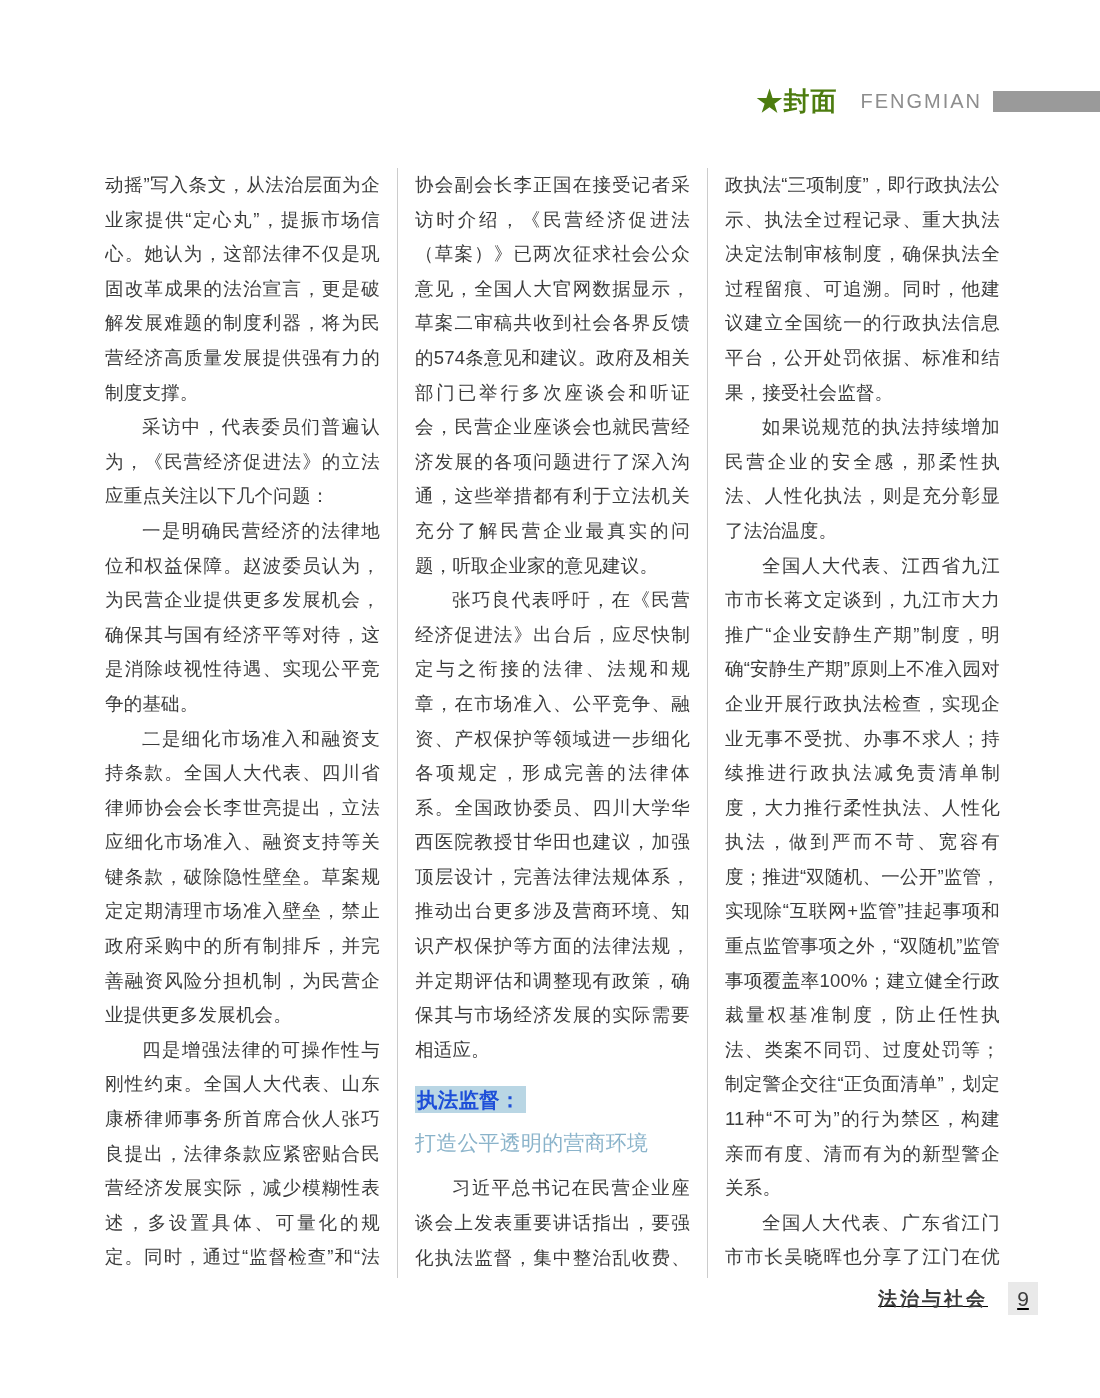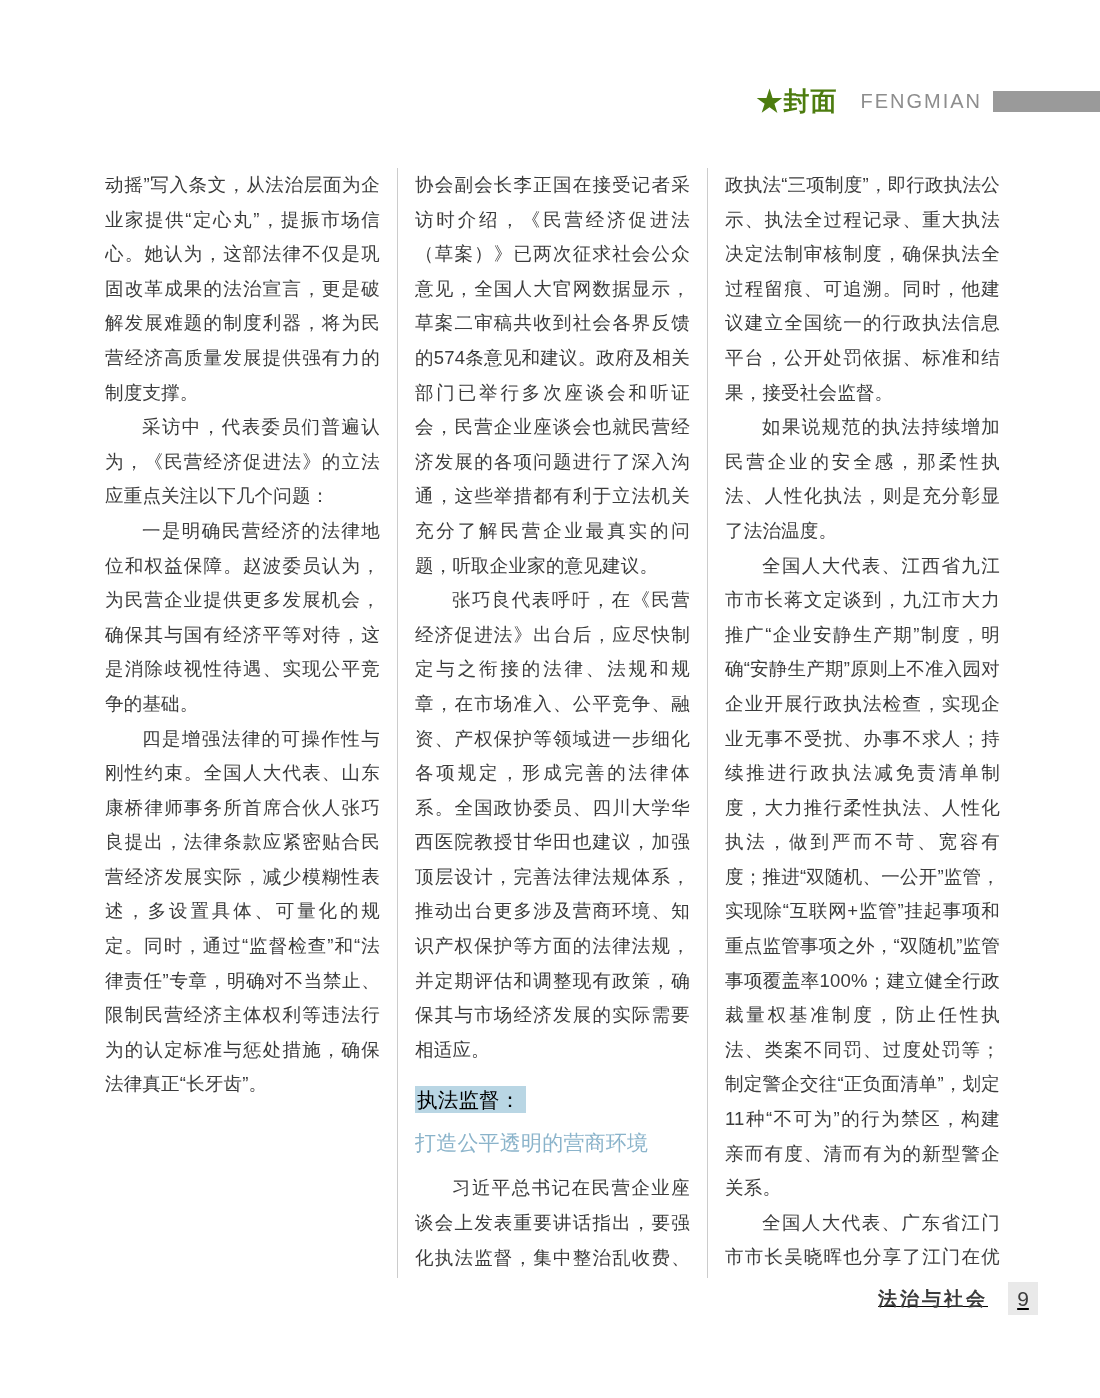--- a/index.html
+++ b/index.html
@@ -36,22 +36,22 @@
     letter-spacing: 0.2px;
   }
   .vline { width: 1px; height: 100%; background: #cccccc; margin: 0 17px; flex: none; }
   .col p { margin: 0; text-indent: 2em; }
   .col p.cont { text-indent: 0; }
 
   
   .subhead { margin: 13px 0 9px; text-indent: 0; line-height: 39px; }
   .subhead-tag {
     background: #b9d6e4;
-    color: #000000;
-    font-weight: normal;
+    color: #1d4ed8;
+    font-weight: bold;
     font-size: 20.5px;
     padding: 2px 5px 2px 2px;
   }
   .subhead-sub {
     display: block;
     color: #8ab3ca;
     font-size: 21px;
     font-weight: normal;
     margin-top: 4px;
   }
@@ -78,20 +78,21 @@
   <span class="hdr-en">FENGMIAN</span>
   <span class="hdr-bar"></span>
 </div>
 
 <div class="content">
 
   <section class="col">
     <p class="cont">动摇”写入条文，从法治层面为企业家提供“定心丸”，提振市场信心。她认为，这部法律不仅是巩固改革成果的法治宣言，更是破解发展难题的制度利器，将为民营经济高质量发展提供强有力的制度支撑。</p>
     <p>采访中，代表委员们普遍认为，《民营经济促进法》的立法应重点关注以下几个问题：</p>
     <p>一是明确民营经济的法律地位和权益保障。赵波委员认为，为民营企业提供更多发展机会，确保其与国有经济平等对待，这是消除歧视性待遇、实现公平竞争的基础。</p>
+    <p>二是细化市场准入和融资支持条款。全国人大代表、四川省律师协会会长李世亮提出，立法应细化市场准入、融资支持等关键条款，破除隐性壁垒。草案规定定期清理市场准入壁垒，禁止政府采购中的所有制排斥，并完善融资风险分担机制，为民营企业提供更多发展机会。</p>
     <p>四是增强法律的可操作性与刚性约束。全国人大代表、山东康桥律师事务所首席合伙人张巧良提出，法律条款应紧密贴合民营经济发展实际，减少模糊性表述，多设置具体、可量化的规定。同时，通过“监督检查”和“法律责任”专章，明确对不当禁止、限制民营经济主体权利等违法行为的认定标准与惩处措施，确保法律真正“长牙齿”。</p>
 
   </section>
 
   <div class="vline"></div>
 
   <section class="col">
     <p class="cont">协会副会长李正国在接受记者采访时介绍，《民营经济促进法（草案）》已两次征求社会公众意见，全国人大官网数据显示，草案二审稿共收到社会各界反馈的574条意见和建议。政府及相关部门已举行多次座谈会和听证会，民营企业座谈会也就民营经济发展的各项问题进行了深入沟通，这些举措都有利于立法机关充分了解民营企业最真实的问题，听取企业家的意见建议。</p>
     <p>张巧良代表呼吁，在《民营经济促进法》出台后，应尽快制定与之衔接的法律、法规和规章，在市场准入、公平竞争、融资、产权保护等领域进一步细化各项规定，形成完善的法律体系。全国政协委员、四川大学华西医院教授甘华田也建议，加强顶层设计，完善法律法规体系，推动出台更多涉及营商环境、知识产权保护等方面的法律法规，并定期评估和调整现有政策，确保其与市场经济发展的实际需要相适应。</p>
     <h3 class="subhead">

